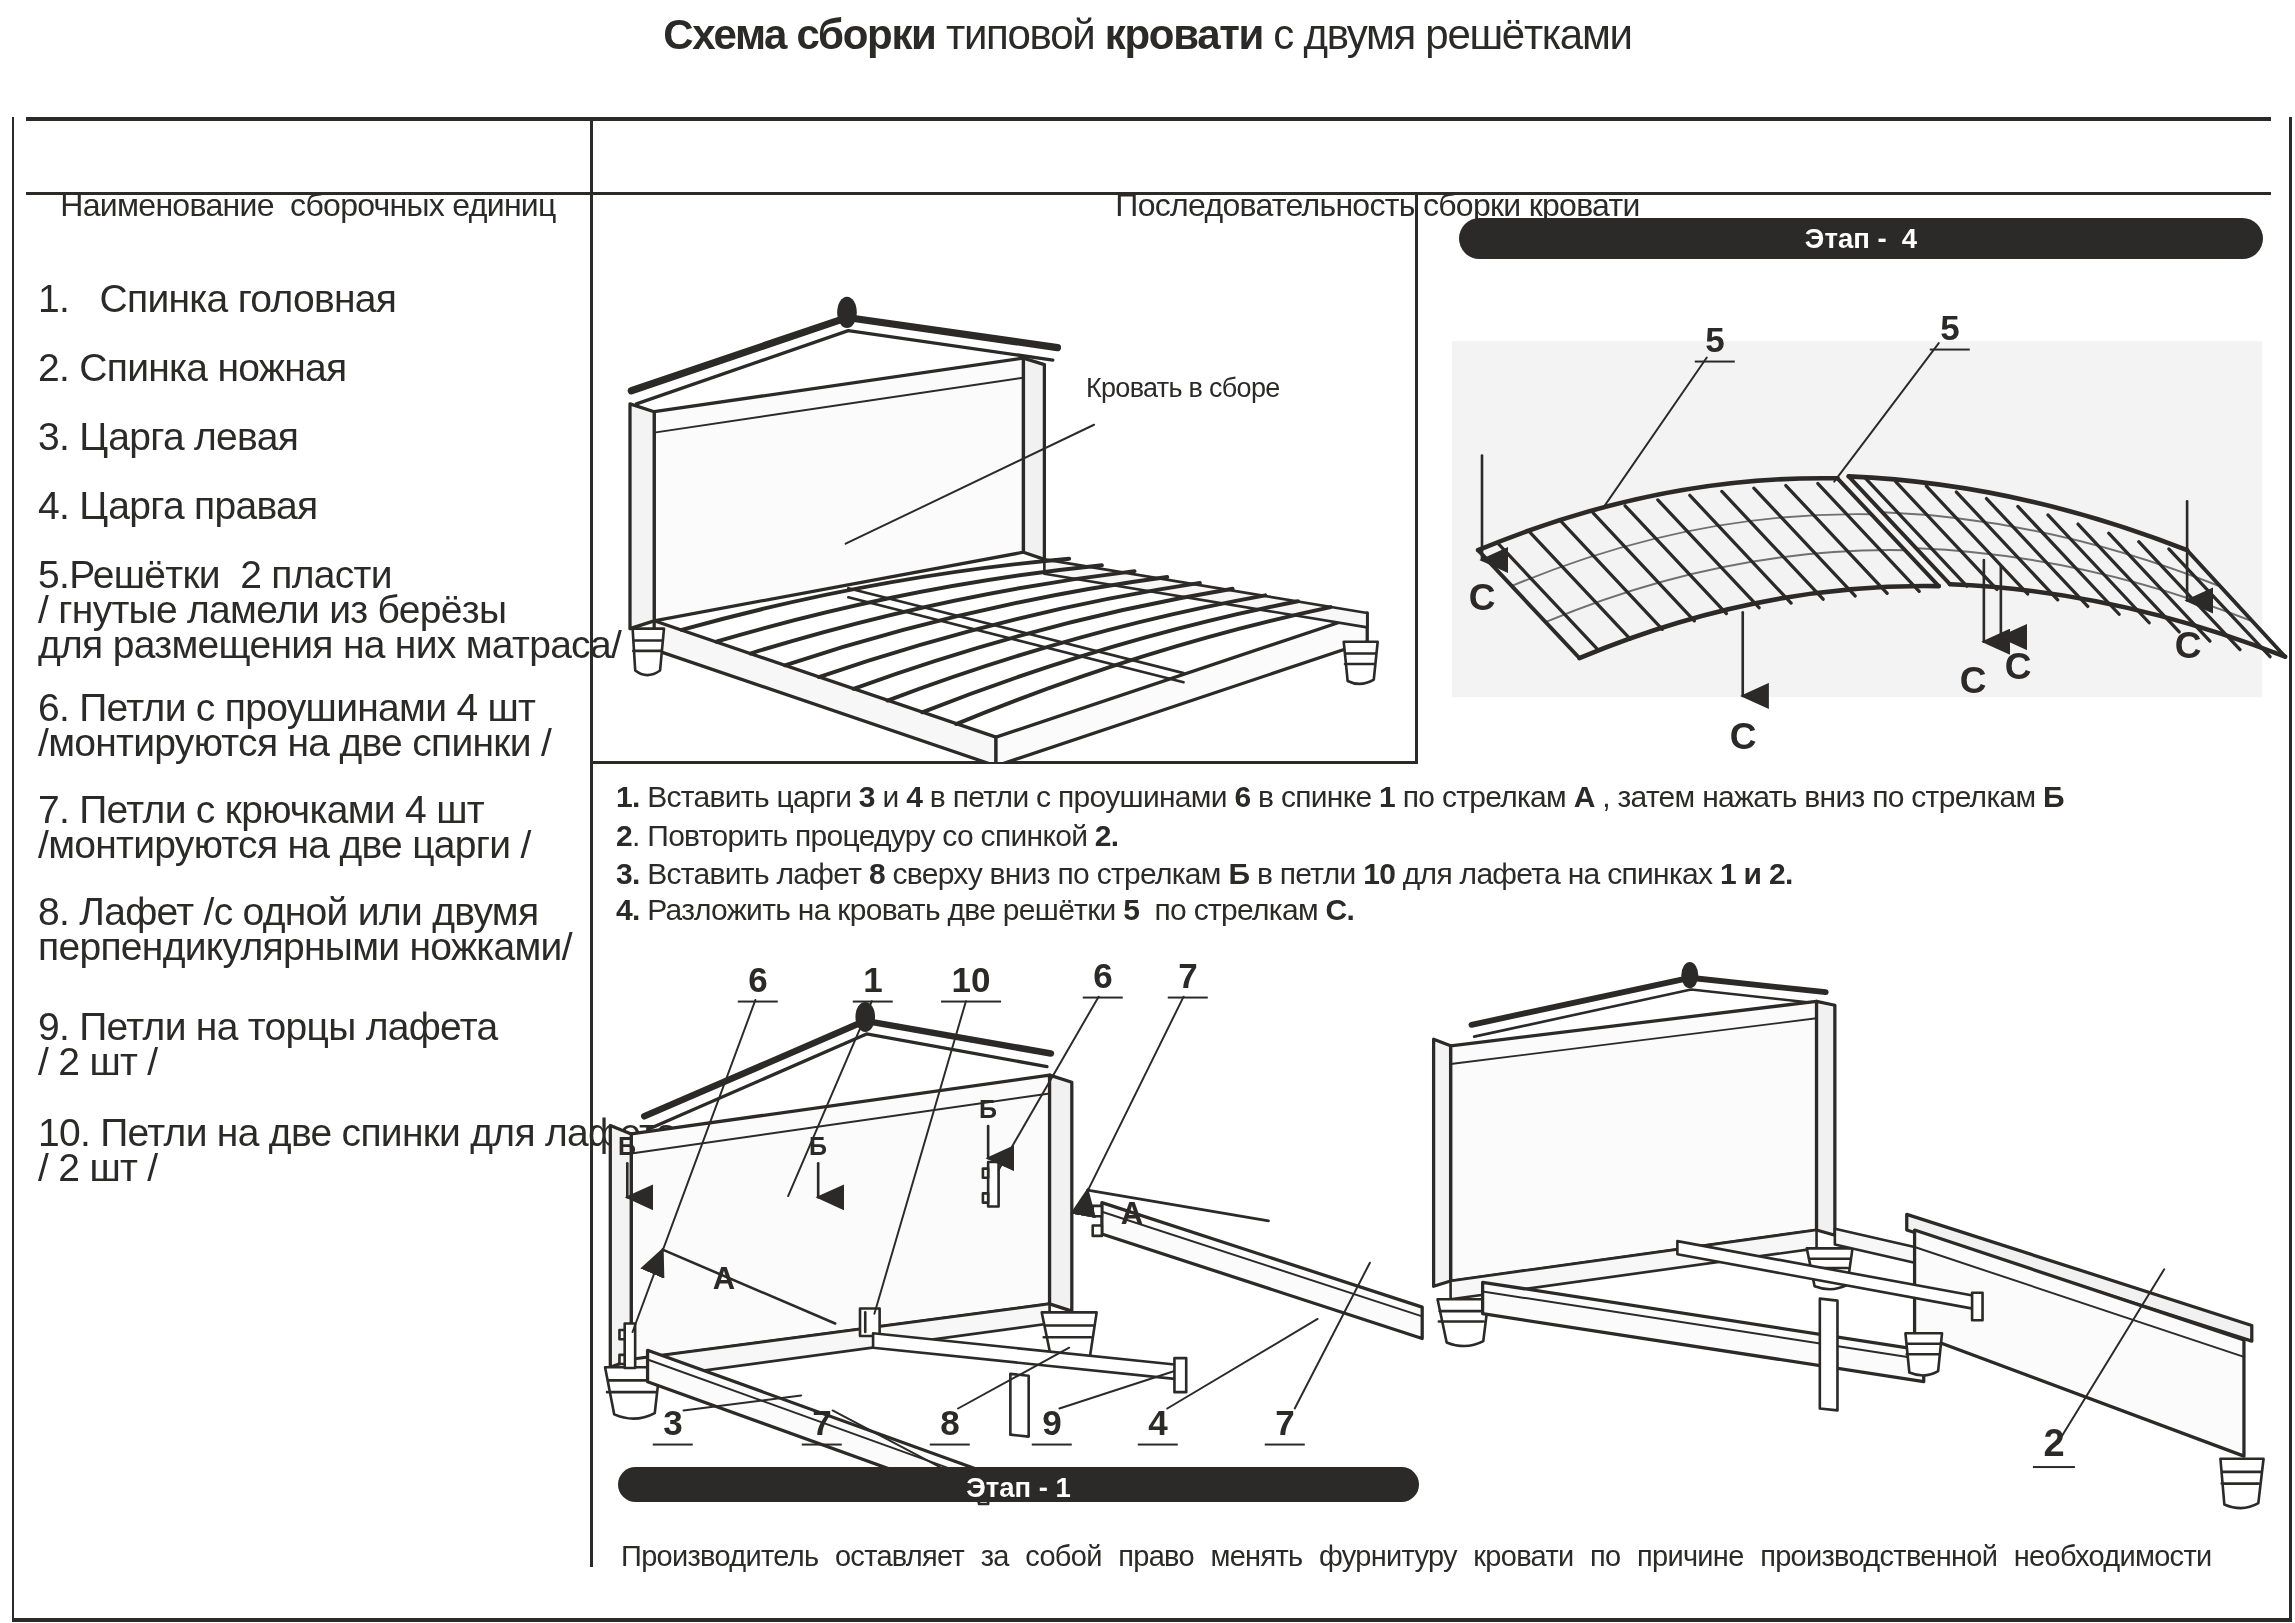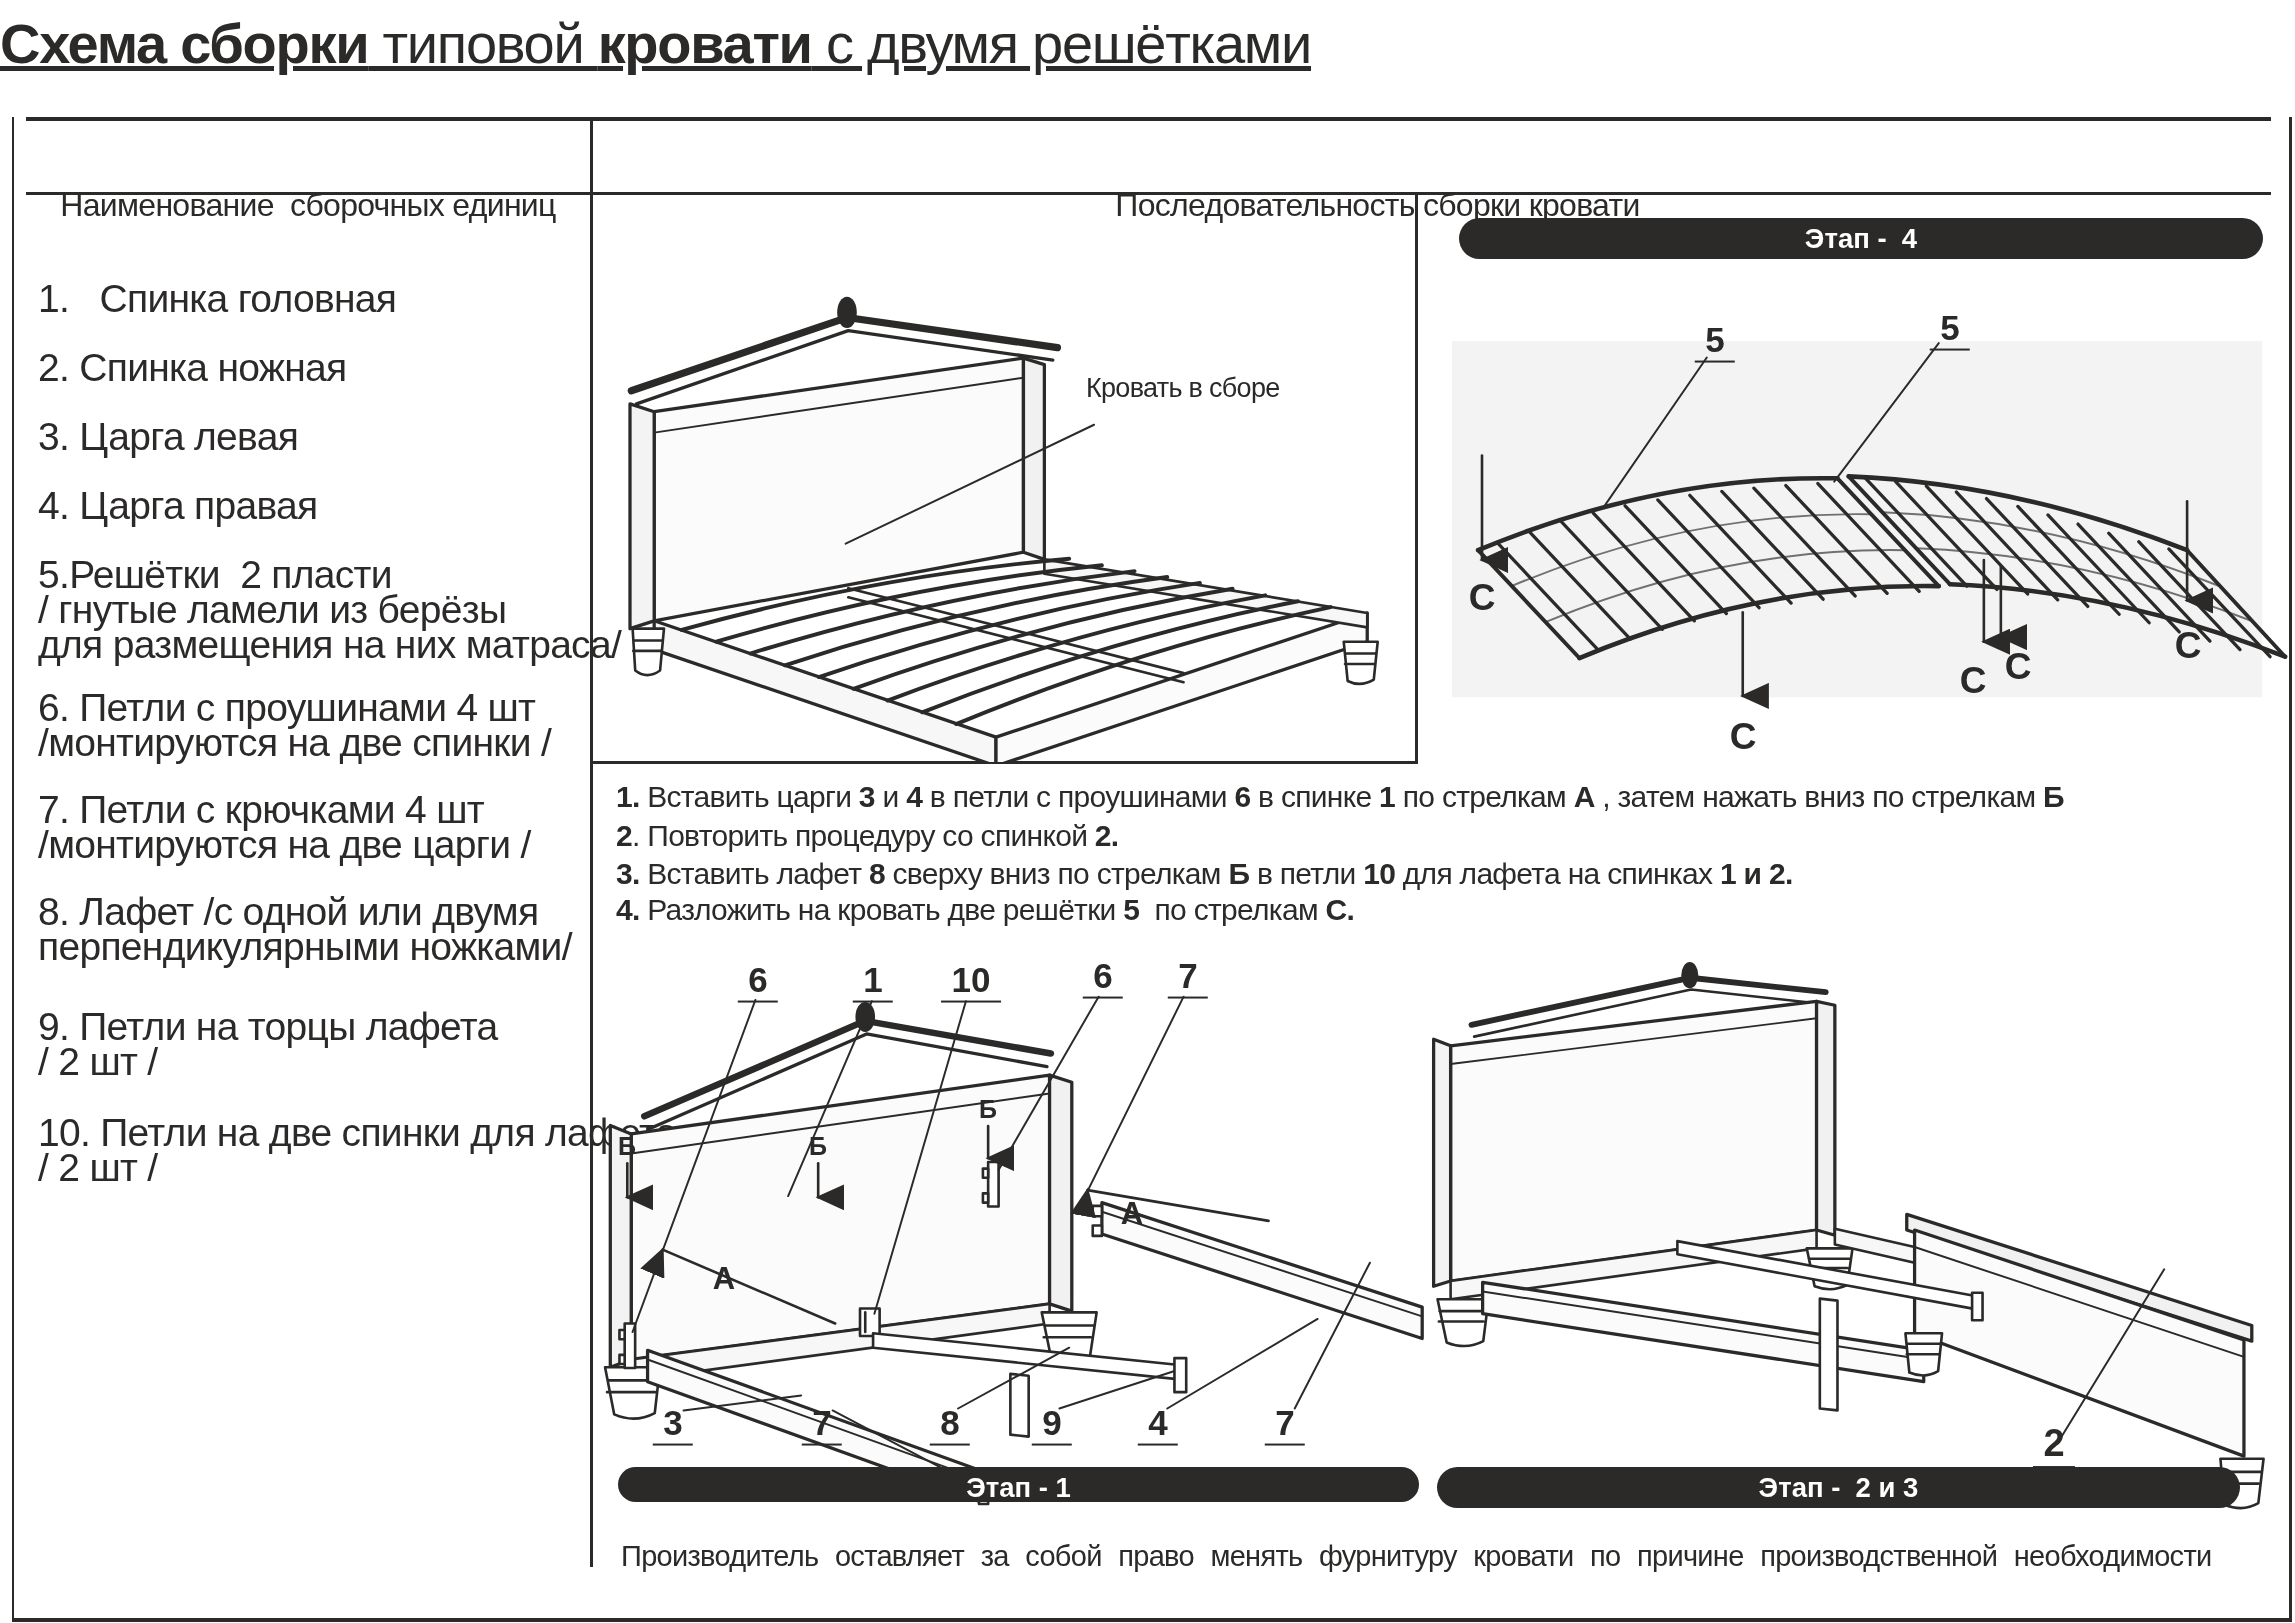--- a/index.html
+++ b/index.html
@@ -1,21 +1,21 @@
 <!DOCTYPE html>
 <html style="font-size:10.5px"><head>
 <meta charset="utf-8">
 <style>
   html,body{margin:0;padding:0;background:#e8e8e8;}
   #page{position:relative;width:2295px;height:1624px;background:#ffffff;overflow:hidden;
         font-family:"Liberation Sans","DejaVu Sans",sans-serif;color:#2b2a29;}
   .abs{position:absolute;}
   .line{position:absolute;background:#2b2a29;}
   .pre{white-space:pre;}
-  .title{left:0;top:10.5px;width:2295px;text-align:left;font-size:56px;letter-spacing:-1.3px;text-decoration:underline;}
+  .title{left:0;top:10.5px;width:2295px;text-align:center;font-size:42px;letter-spacing:-1.3px;}
   .title .bold{font-weight:bold;}
   .hdr{font-size:32px;text-align:center;letter-spacing:-0.7px;margin-top:45px;}
   .list-item{left:38px;font-size:39px;line-height:35px;letter-spacing:-0.7px;}
   .instr{left:616px;font-size:30px;letter-spacing:-0.7px;white-space:pre-wrap;}
   .instr .b{font-weight:bold;}
   .banner{position:absolute;background:#2b2a29;border-radius:29px;color:#fff;
           font-weight:bold;font-size:27.5px;text-align:center;white-space:pre;}
   .lbl{position:absolute;transform:translate(-50%,-50%);font-weight:bold;text-align:center;}
   .num{font-size:35px;border-bottom:2.6px solid #2b2a29;padding:0 10.5px 3.9px 10.5px;line-height:1;}
   .letC{font-size:37px;}
@@ -288,19 +288,18 @@
       <polygon points="740,442 1244,610 1244,788 740,600" fill="#fbfbfb" stroke-width="5"></polygon>
       <path d="M740,468 L1244,636" stroke-width="3"></path>
       <path d="M726,600 h56 l-6,58 q-20,12 -44,2 z M728,616 h50 M728,632 h48" stroke-width="4" fill="#ffffff"></path>
       <path d="M1208,792 h66 l-8,68 q-24,14 -52,2 z M1211,812 h58 M1210,830 h56" stroke-width="4" fill="#ffffff"></path>
       <polygon points="377,459 833,543 833,563 377,479" fill="#ffffff" stroke-width="4"></polygon>
       <polygon points="595,547 622,550 622,718 595,715" fill="#ffffff" stroke-width="4"></polygon>
       <rect x="828" y="538" width="16" height="42" stroke-width="4" fill="#fff"></rect>
       <line x1="965" y1="758" x2="1122" y2="502" stroke-width="3"></line>
     </g>
   </svg>
-  <div class="banner" style="left:1437px;top:1467px;width:803px;height:41px;line-height:41px;">Этап -  2 и 3</div>
   <div class="lbl num" style="left:2054px;top:1446px;font-size:38px;">2</div>
 
   <div class="abs footer" style="left:621px;top:1540px;width:1614px;">Производитель оставляет за собой право менять фурнитуру кровати по причине производственной необходимости</div>
 
 </div>
 
 
 </body></html>

